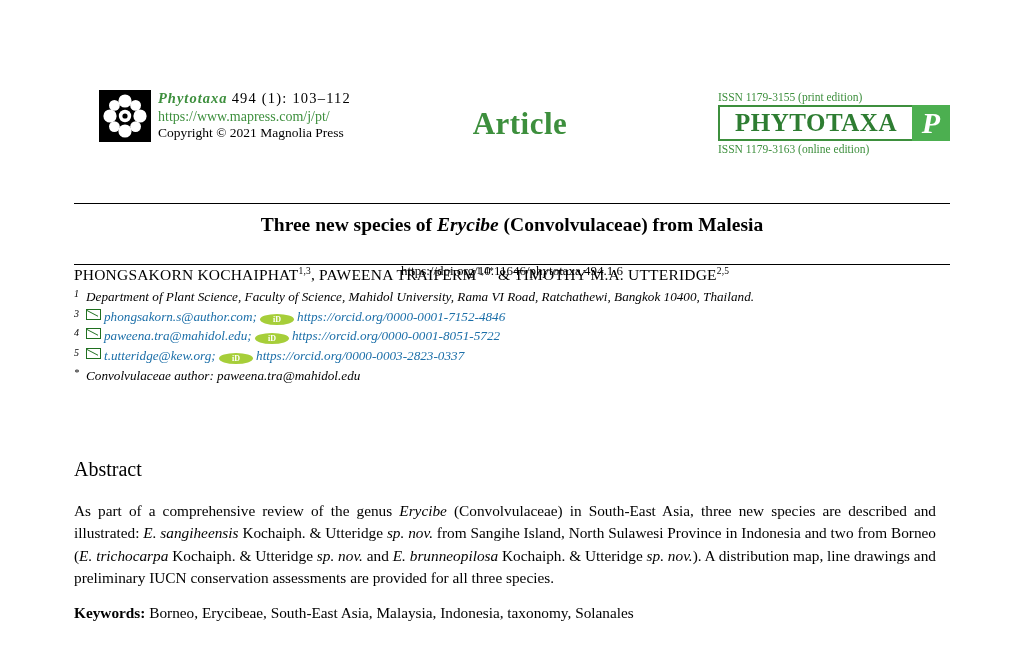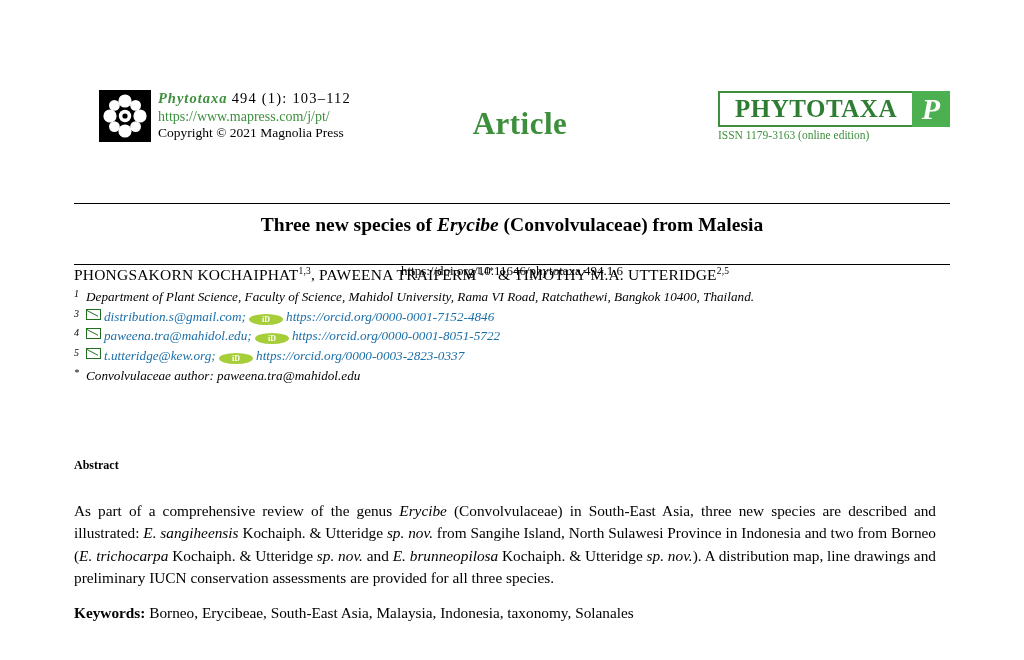--- a/index.html
+++ b/index.html
@@ -230,22 +230,22 @@
     margin-right: 3px;
   }
   .link-green { color: #1a6ea8; }
   .aff-italic { font-style: italic; }
 
   
   .abstract-head {
     position: absolute;
     left: 74px;
     top: 458px;
-    font-size: 12px;
-    font-weight: bold;
+    font-size: 20px;
+    font-weight: normal;
   }
   .abstract-body {
     position: absolute;
     left: 74px;
     top: 500px;
     width: 862px;
     font-size: 15.3px;
     line-height: 1.46;
     text-align: justify;
   }
@@ -291,20 +291,21 @@
           <span class="jt-vol">494 (1): 103–112</span>
         </div>
         <div class="journal-line2">https://www.mapress.com/j/pt/</div>
         <div class="journal-line3">Copyright © 2021 Magnolia Press</div>
       </div>
     </div>
 
     <div class="article-word">Article</div>
 
     <div class="phyto-block">
+      <div class="issn-line">ISSN 1179-3155 (print edition)</div>
       <div class="phyto-bar">
         <div class="phyto-name">PHYTOTAXA</div>
         <div class="phyto-mark">P</div>
       </div>
       <div class="issn-line">ISSN 1179-3163 (online edition)</div>
     </div>
 
     <div class="doi">https://doi.org/10.11646/phytotaxa.494.1.6</div>
   </div>
 
@@ -321,21 +322,21 @@
   </div>
 
   <div class="affiliations">
 
     <div class="aff-row">
       <span class="aff-num">1</span><span class="aff-italic">Department of Plant Science, Faculty of Science, Mahidol University, Rama VI Road, Ratchathewi, Bangkok 10400, Thailand.</span>
     </div>
 
 
     <div class="aff-row">
-      <span class="aff-num">3</span><span class="mail-icon"></span><span class="aff-italic link-green">distribution.s@gmail.com;</span>
+      <span class="aff-num">3</span><span class="mail-icon"></span><span class="aff-italic link-green">phongsakorn.s@author.com;</span>
       <span class="orcid-icon">iD</span><span class="aff-italic link-green">https://orcid.org/0000-0001-7152-4846</span>
     </div>
 
     <div class="aff-row">
       <span class="aff-num">4</span><span class="mail-icon"></span><span class="aff-italic link-green">paweena.tra@mahidol.edu;</span>
       <span class="orcid-icon">iD</span><span class="aff-italic link-green">https://orcid.org/0000-0001-8051-5722</span>
     </div>
 
     <div class="aff-row">
       <span class="aff-num">5</span><span class="mail-icon"></span><span class="aff-italic link-green">t.utteridge@kew.org;</span>

